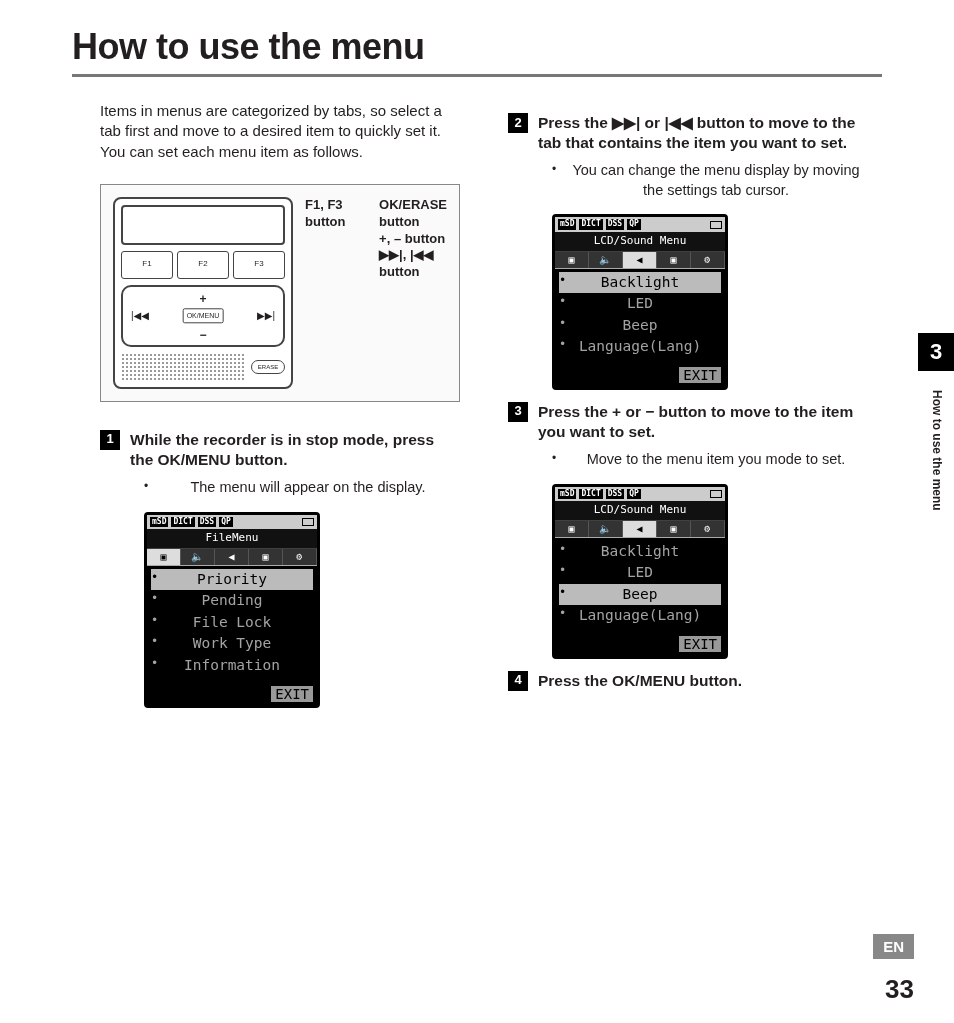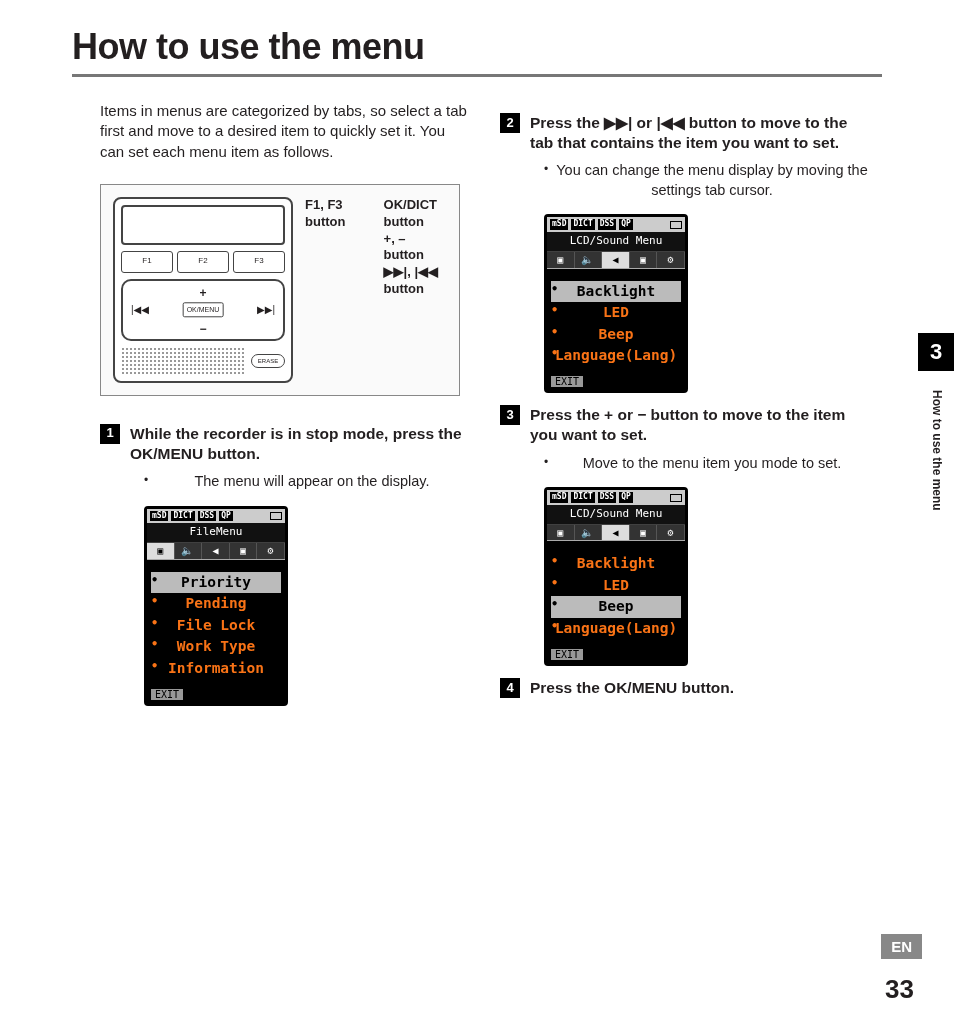--- a/index.html
+++ b/index.html
@@ -12,21 +12,21 @@
     font-family:Arial, sans-serif;
     font-weight:900; font-size:36px;
     padding:26px 0 6px 72px; letter-spacing:-0.5px;
   }
   .title-rule {
     margin:0 72px 0 72px;
     border:none; border-top:3px solid #777; height:2px;
     background:#bbb;
   }
   .cols {
-    display:flex; gap:32px;
+    display:flex; gap:48px;
     padding:24px 86px 0 100px;
     font-size:15px; line-height:1.35;
   }
   .col { flex:1 1 0; }
   .intro { margin-bottom:22px; }
 
   
   .diagram {
     border:1px solid #888; padding:12px 12px 12px 12px;
     display:flex; gap:12px; width:360px; margin-bottom:28px;
@@ -36,21 +36,21 @@
     width:180px; border:2px solid #444; border-radius:8px;
     background:#fff; padding:6px;
     display:flex; flex-direction:column; gap:6px;
   }
   .dscreen {
     height:40px; border:2px solid #444; border-radius:4px;
     background:#fff;
   }
   .fkeys { display:flex; gap:4px; }
   .fkey {
-    flex:1; height:22px; border:1.5px solid #444; border-radius:3px;
+    flex:1; height:28px; border:1.5px solid #444; border-radius:3px;
     font-size:8px; display:flex; align-items:center; justify-content:center;
   }
   .pad {
     border:2px solid #444; border-radius:10px; height:62px;
     position:relative;
   }
   .pad .plus, .pad .minus {
     position:absolute; left:50%; transform:translateX(-50%);
     font-size:12px; font-weight:bold;
   }
@@ -96,21 +96,21 @@
     font-size:13px; flex-shrink:0;
   }
   .step ul { list-style:none; padding-left:44px; }
   .step li { position:relative; font-size:14.5px; padding-left:12px;text-align:center; }
   .step li:before {
     content:"•"; position:absolute; left:0; top:0; font-size:12px;
   }
 
   
   .lcd {
-    width:144px; margin:14px 0 6px 44px;
+    width:176px; margin:14px 0 6px 44px;
     border:3px solid #000; border-radius:4px; background:#000; color:#fff;
     font-family:monospace; font-size:11px;
   }
   .lcd .bar {
     background:#ccc; color:#000; display:flex; gap:3px;
     padding:2px 3px; font-size:8px; font-weight:bold;
     align-items:center;
   }
   .lcd .bar span {
     background:#000; color:#fff; padding:0 2px;
@@ -125,43 +125,43 @@
     border-bottom:1px solid #404040; font-size:11px;
   }
   .lcd .tabs {
     display:flex; background:#333; color:#fff; font-size:10px;
     border-bottom:1px solid #aaa;
   }
   .lcd .tabs span {
     flex:1; text-align:center; padding:1px 0; border-right:1px solid #555;
   }
   .lcd .tabs span.sel { background:#ddd; color:#000; }
-  .lcd ul { list-style:none; padding:12px 4px 6px 4px; min-height:74px;font-weight:bold; }
-  .lcd li { padding:1px 2px; color:#f97316; }
+  .lcd ul { list-style:none; padding:3px 4px 6px 4px; min-height:74px; }
+  .lcd li { padding:1px 2px; color:#a3a3a3; }
   .lcd li.sel { background:#bbb; color:#000; }
   .lcd .exitbar {
-    font-size:10px; padding:2px 4px;
+    text-align:right; font-size:14px; padding:2px 4px;
     background:#000;
   }
   .lcd .exitbar span { background:#999; color:#000; padding:0 4px; }
 
   
   .side-chapter {
     position:absolute; right:0; top:333px; width:36px;
     background:#000; color:#fff; text-align:center;
     font-size:22px; font-weight:bold; padding:6px 0;
   }
   .side-text {
     position:absolute; right:10px; top:390px;
     writing-mode:vertical-rl; font-size:12px; font-weight:bold;
   }
 
   
   .lang {
-    position:absolute; right:32px; bottom:64px;
+    position:absolute; right:40px; bottom:64px;
     background:#888; color:#fff; font-weight:bold; font-size:15px;
     padding:4px 10px;
   }
   .pagenum {
     position:absolute; right:40px; bottom:18px;
     font-size:26px; font-weight:900;
   }
 </style>
 </head>
 <body>
@@ -192,21 +192,21 @@
         <div class="speaker">
           <div class="dots"></div>
           <div class="erase">ERASE</div>
         </div>
       </div>
       <div class="callouts">
         <div>
             <span>F1, F3 button</span>
           </div>
         <div>
-          <span>OK/DICT button</span>
+          <span>OK/ERASE button</span>
           <span>+, – button</span>
           <span>▶▶|, |◀◀ button</span>
         </div>
       </div>
     </div>
 
     <div class="step">
       <div class="step-head">
         <div class="num">1</div>
         <div>While the recorder is in stop mode, press the OK/MENU button.</div>

